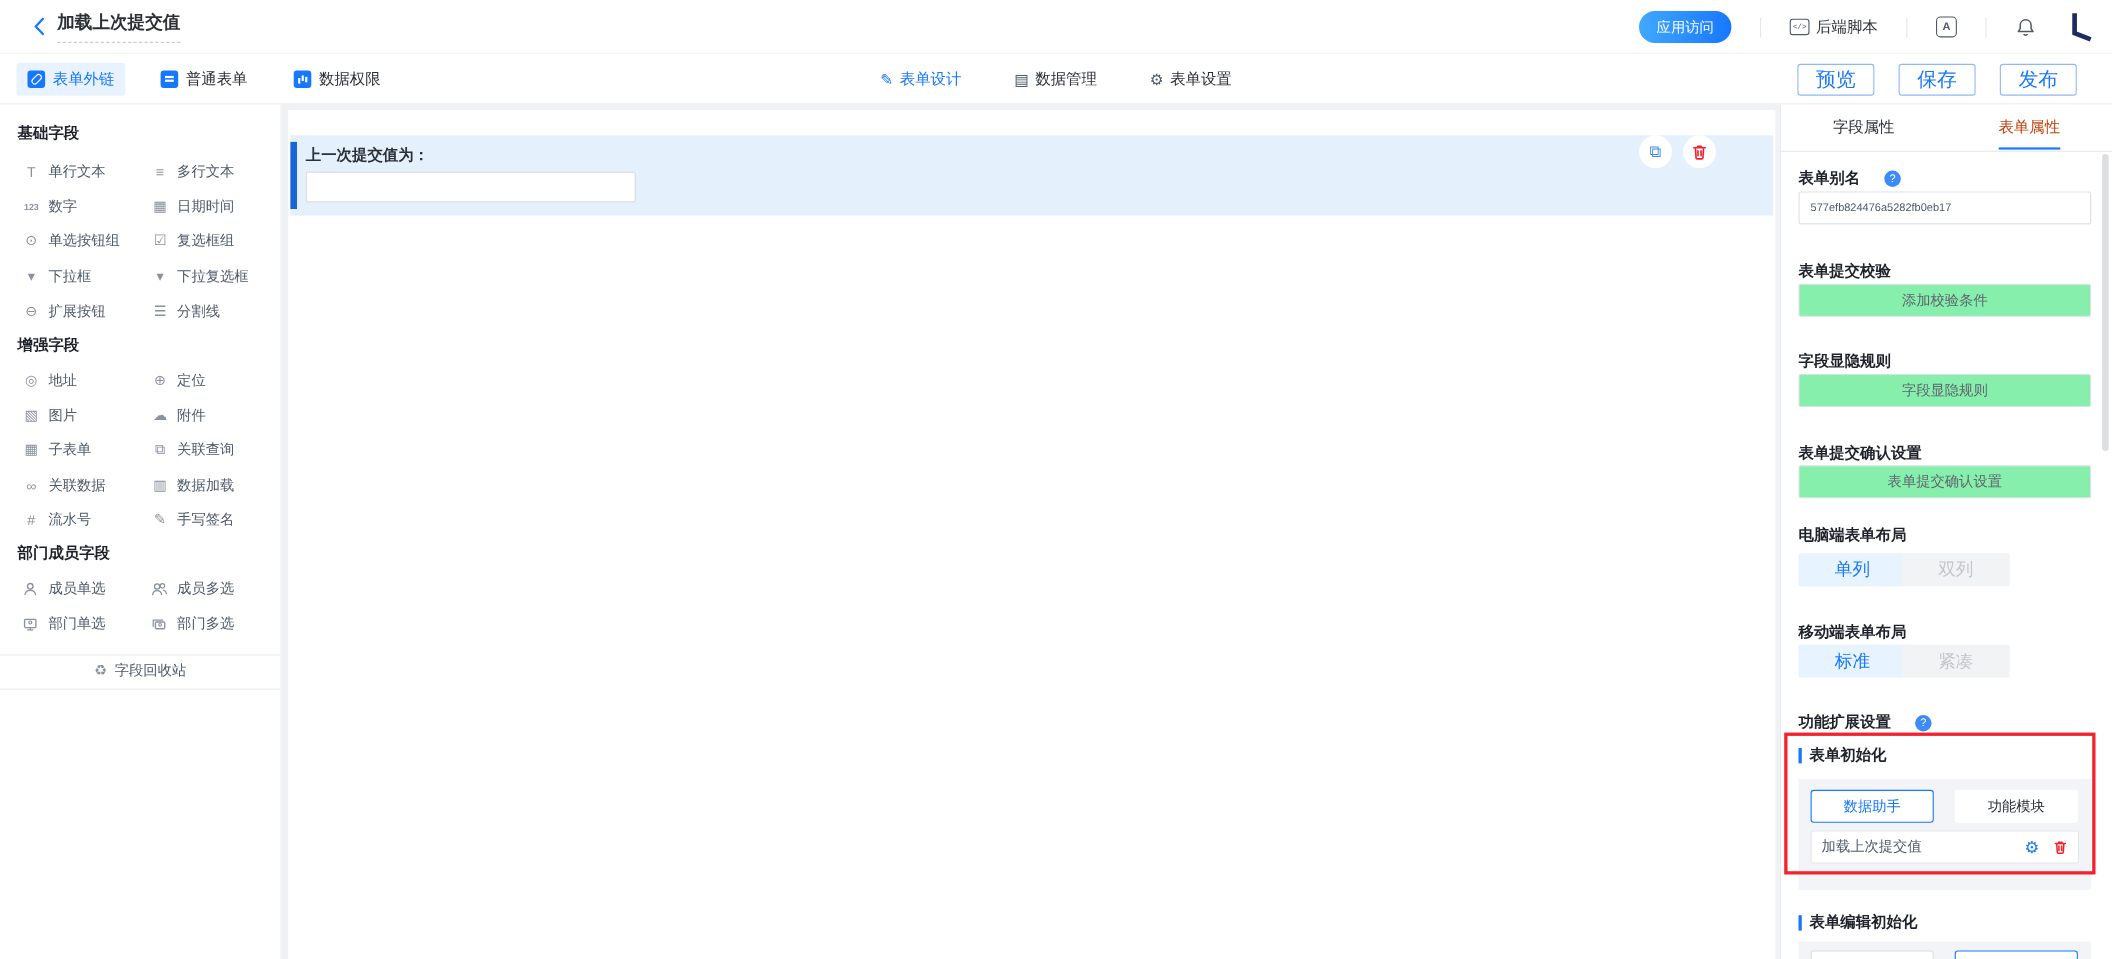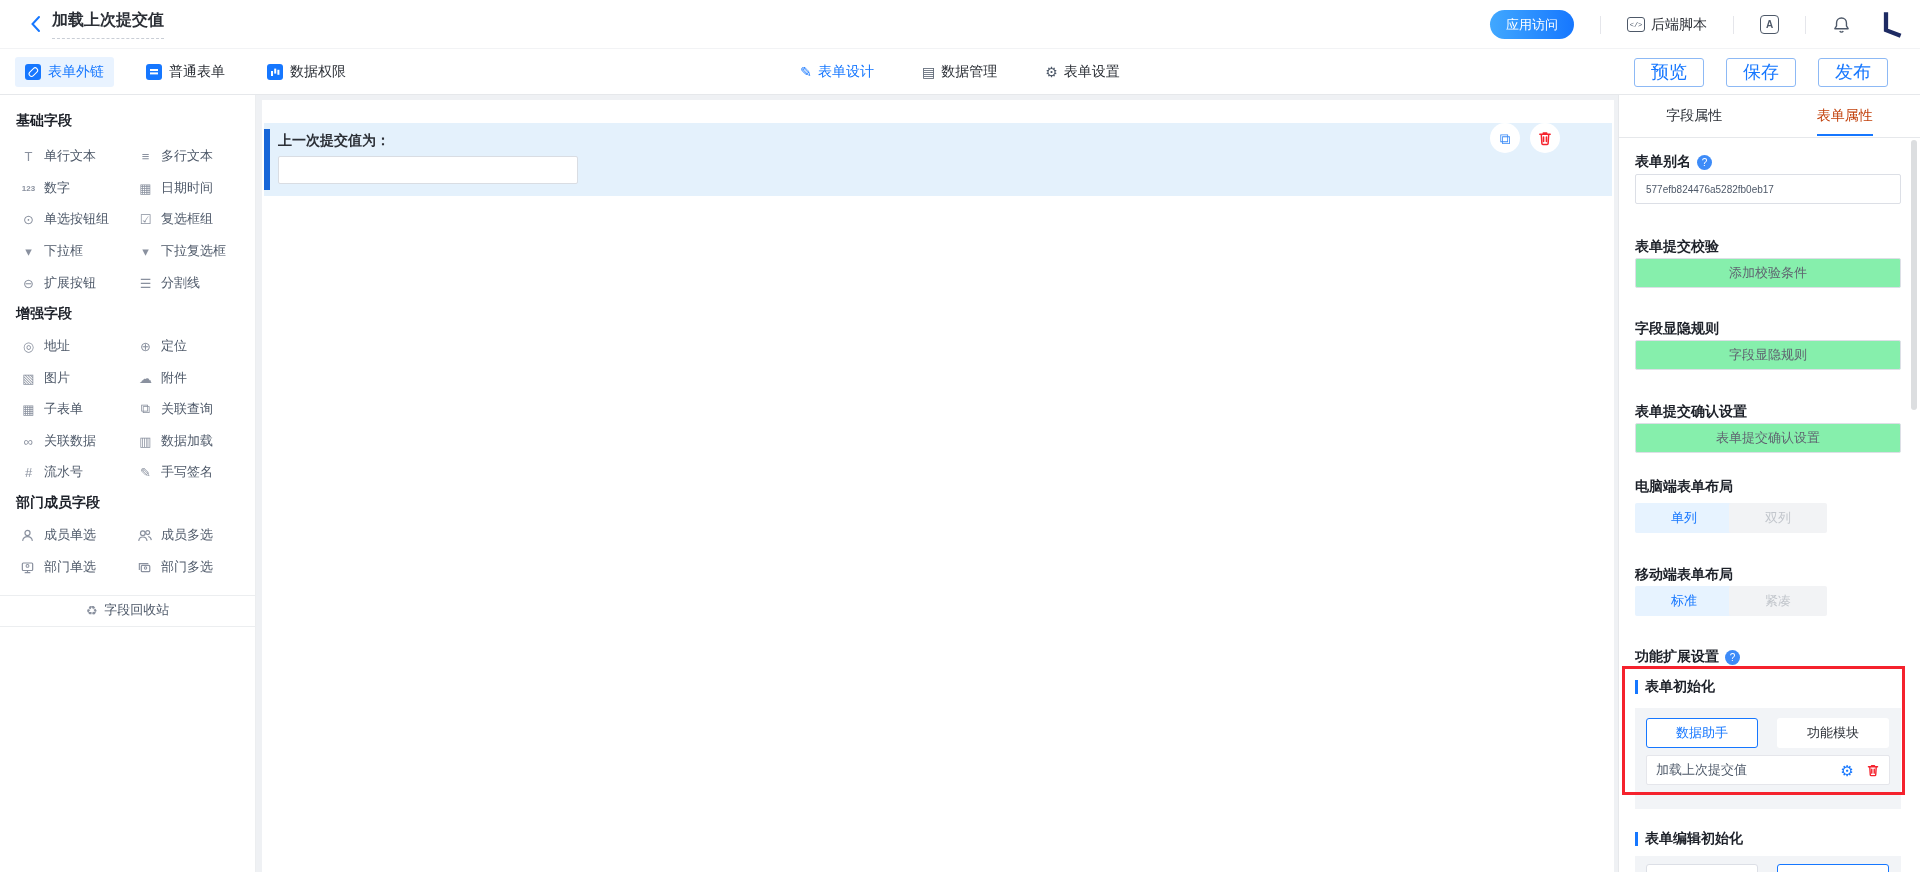--- a/index.html
+++ b/index.html
@@ -55,29 +55,29 @@
   .finput{position:absolute;left:14px;top:33px;width:300px;height:28px;background:#fff;border:1px solid #d9dde3;border-radius:2px}
   .cir{position:absolute;top:0;width:30px;height:30px;border-radius:50%;background:#fff;display:flex;align-items:center;justify-content:center;cursor:pointer}
   .copy-g{color:#3f8ef7;font-size:15px;line-height:1}
   
   .rpanel{position:absolute;left:1618px;top:95px;width:302px;height:777px;background:#fff;border-left:1px solid #e6e8eb}
   .rp-tabs{position:absolute;left:0;top:0;width:100%;height:43px;display:flex;border-bottom:1px solid #e6e8eb}
   .rp-tab{flex:1;display:flex;align-items:flex-start;justify-content:center;padding-top:12px;cursor:pointer;color:#2b2f36}
   .rp-tab span{padding-bottom:9px}
   .rp-tab.active{color:#c2410c}
   .rp-tab.active span{border-bottom:2px solid #1677ff}
-  .plabel{position:absolute;left:16px;font-weight:700;font-size:14px;color:#1d2129;display:flex;align-items:center;gap:6px}
+  .plabel{position:absolute;left:16px;font-weight:700;font-size:14px;color:#1d2129;display:flex;align-items:center;gap:22px}
   .help{width:15px;height:15px;border-radius:50%;background:#3d8bf8;color:#fff;font-size:10px;display:flex;
     align-items:center;justify-content:center;font-weight:400}
   .pinput{position:absolute;left:16px;width:266px;height:30px;border:1px solid #dcdfe6;border-radius:2px;
     padding:0 10px;font-size:10px;color:#4e5969;background:#fff;font-family:inherit}
   .gbtn{position:absolute;left:16px;width:266px;height:30px;background:#86efac;border:1px solid #dcdfe6;border-radius:2px;
     display:flex;align-items:center;justify-content:center;color:#5f6470;font-size:13px;cursor:pointer}
   .opt{position:absolute;width:98px;height:30px;border-radius:2px;display:flex;align-items:center;justify-content:center;
-    font-size:13px;cursor:pointer}
+    font-size:16px;cursor:pointer}
   .opt.sel{background:#e7f3ff;color:#1677ff}
   .opt.un{background:#f2f3f5;color:#c2c6cc}
   .redbox{position:absolute;left:3px;top:571px;width:283px;height:129px;border:3px solid #f5222d;pointer-events:none}
   .sec-title{position:absolute;left:16px;display:flex;align-items:center;gap:7px;font-weight:700;color:#1d2129}
   .sec-title::before{content:"";width:3px;height:14px;background:#1677ff}
   .graypanel{position:absolute;left:16px;width:266px;background:#f2f4f7}
   .ibtn{position:absolute;top:10px;width:112px;height:30px;border-radius:3px;background:#fff;display:flex;
     align-items:center;justify-content:center;font-size:13px;cursor:pointer}
   .ibtn.sel{border:1px solid #1677ff;color:#1677ff}
   .ibtn.un{color:#2b2f36}

